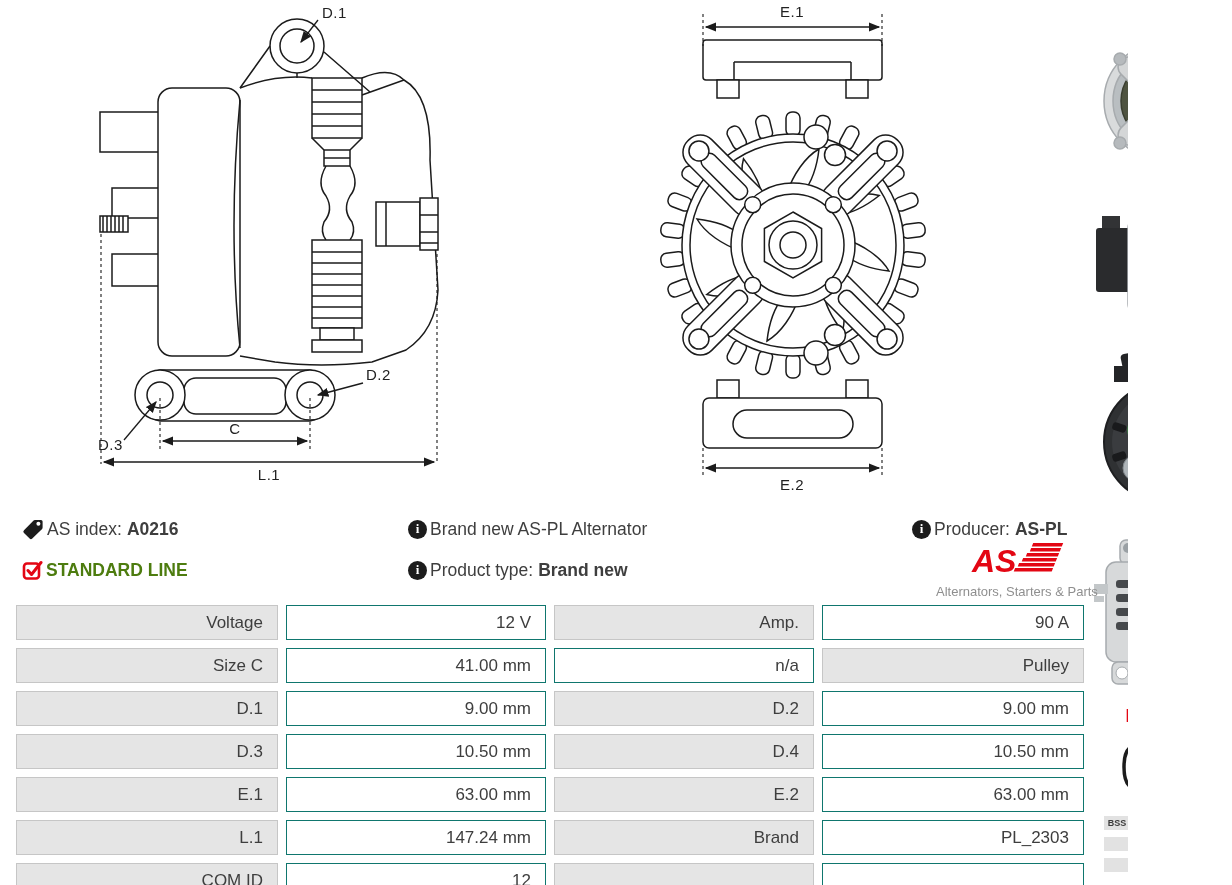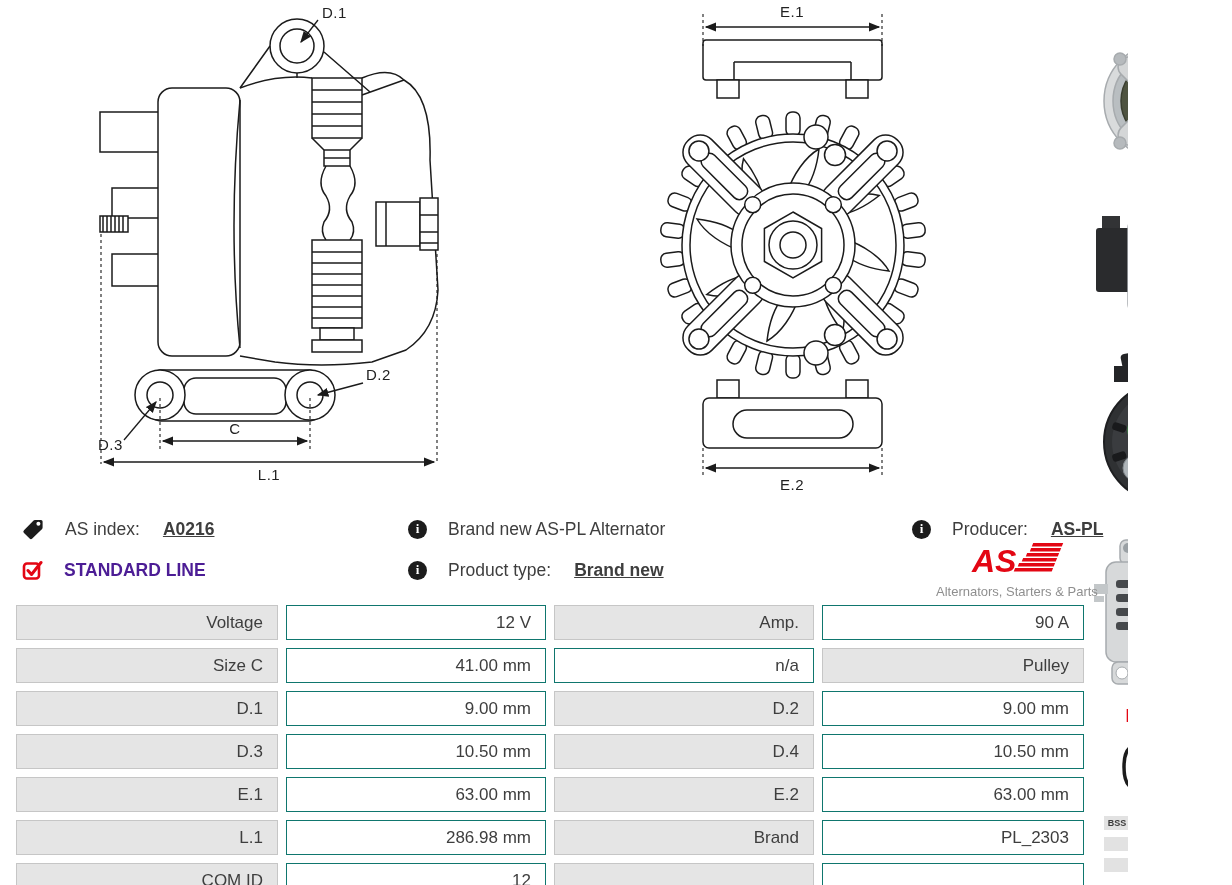--- a/index.html
+++ b/index.html
@@ -1,27 +1,27 @@
 <!DOCTYPE html>
 <html><head>
 <meta charset="utf-8">
 <style>
   html,body{margin:0;padding:0;background:#fff;}
   #page{position:relative;width:1128px;height:885px;background:#fff;overflow:hidden;
         font-family:"Liberation Sans",sans-serif;color:#3e3e3e;}
   .abs{position:absolute;}
 
   
-  .info-item{position:absolute;display:flex;align-items:center;gap:21px;height:24px;
+  .info-item{position:absolute;display:flex;align-items:center;gap:3px;height:24px;
              font-size:17.5px;white-space:nowrap;justify-content:center;}
-  .info-item b{margin-left:2px;text-decoration:underline;}
+  .info-item b{margin-left:2px;}
   .icon-circle{width:19px;height:19px;border-radius:50%;background:#1c1c1c;color:#fff;
                font-size:13px;font-weight:bold;display:flex;align-items:center;justify-content:center;
                font-family:"Liberation Serif",serif;flex:0 0 auto;}
-  .red{color:#4c1d95;font-weight:bold;}
+  .red{color:#4d7c0f;font-weight:bold;}
 
   
   .aspl-logo{position:absolute;left:936px;top:541px;width:136px;text-align:center;}
   .aspl-tagline{font-size:13px;color:#8f8f8f;margin-top:1px;white-space:nowrap;}
 
   
   .spec-table{position:absolute;left:16px;top:605px;display:grid;
               grid-template-columns:262px 260px 260px 262px;grid-auto-rows:35px;gap:8px;}
   .sc{display:flex;align-items:center;justify-content:flex-end;padding-right:14px;
       font-size:17px;box-sizing:border-box;}
@@ -436,21 +436,21 @@
     <div class="sc sc-v">10.50 mm</div>
     <div class="sc sc-l">D.4</div>
     <div class="sc sc-v">10.50 mm</div>
 
     <div class="sc sc-l">E.1</div>
     <div class="sc sc-v">63.00 mm</div>
     <div class="sc sc-l">E.2</div>
     <div class="sc sc-v">63.00 mm</div>
 
     <div class="sc sc-l">L.1</div>
-    <div class="sc sc-v">286.98 mm</div>
+    <div class="sc sc-v">147.24 mm</div>
     <div class="sc sc-l">Brand</div>
     <div class="sc sc-v">PL_2303</div>
 
     <div class="sc sc-l">COM ID</div>
     <div class="sc sc-v">12</div>
     <div class="sc sc-l"></div>
     <div class="sc sc-v"></div>
   </div>
 
 </div>

